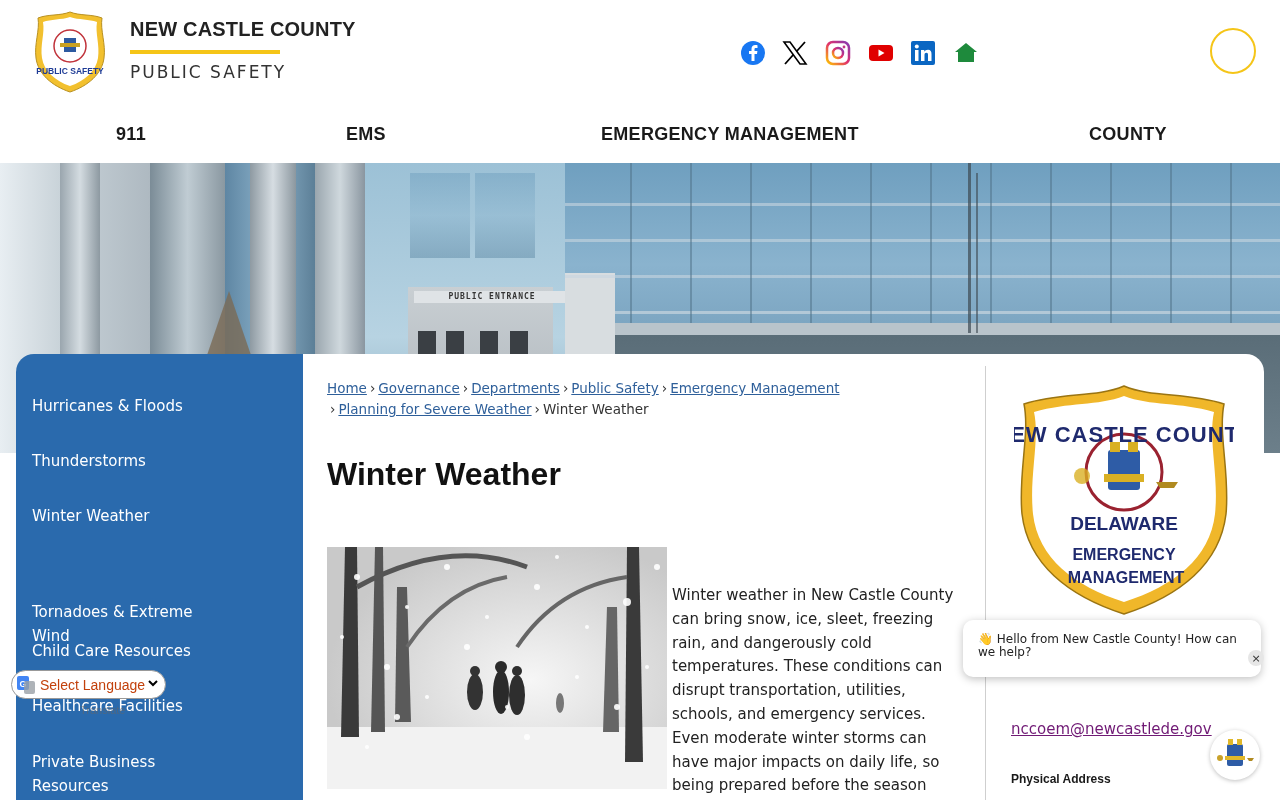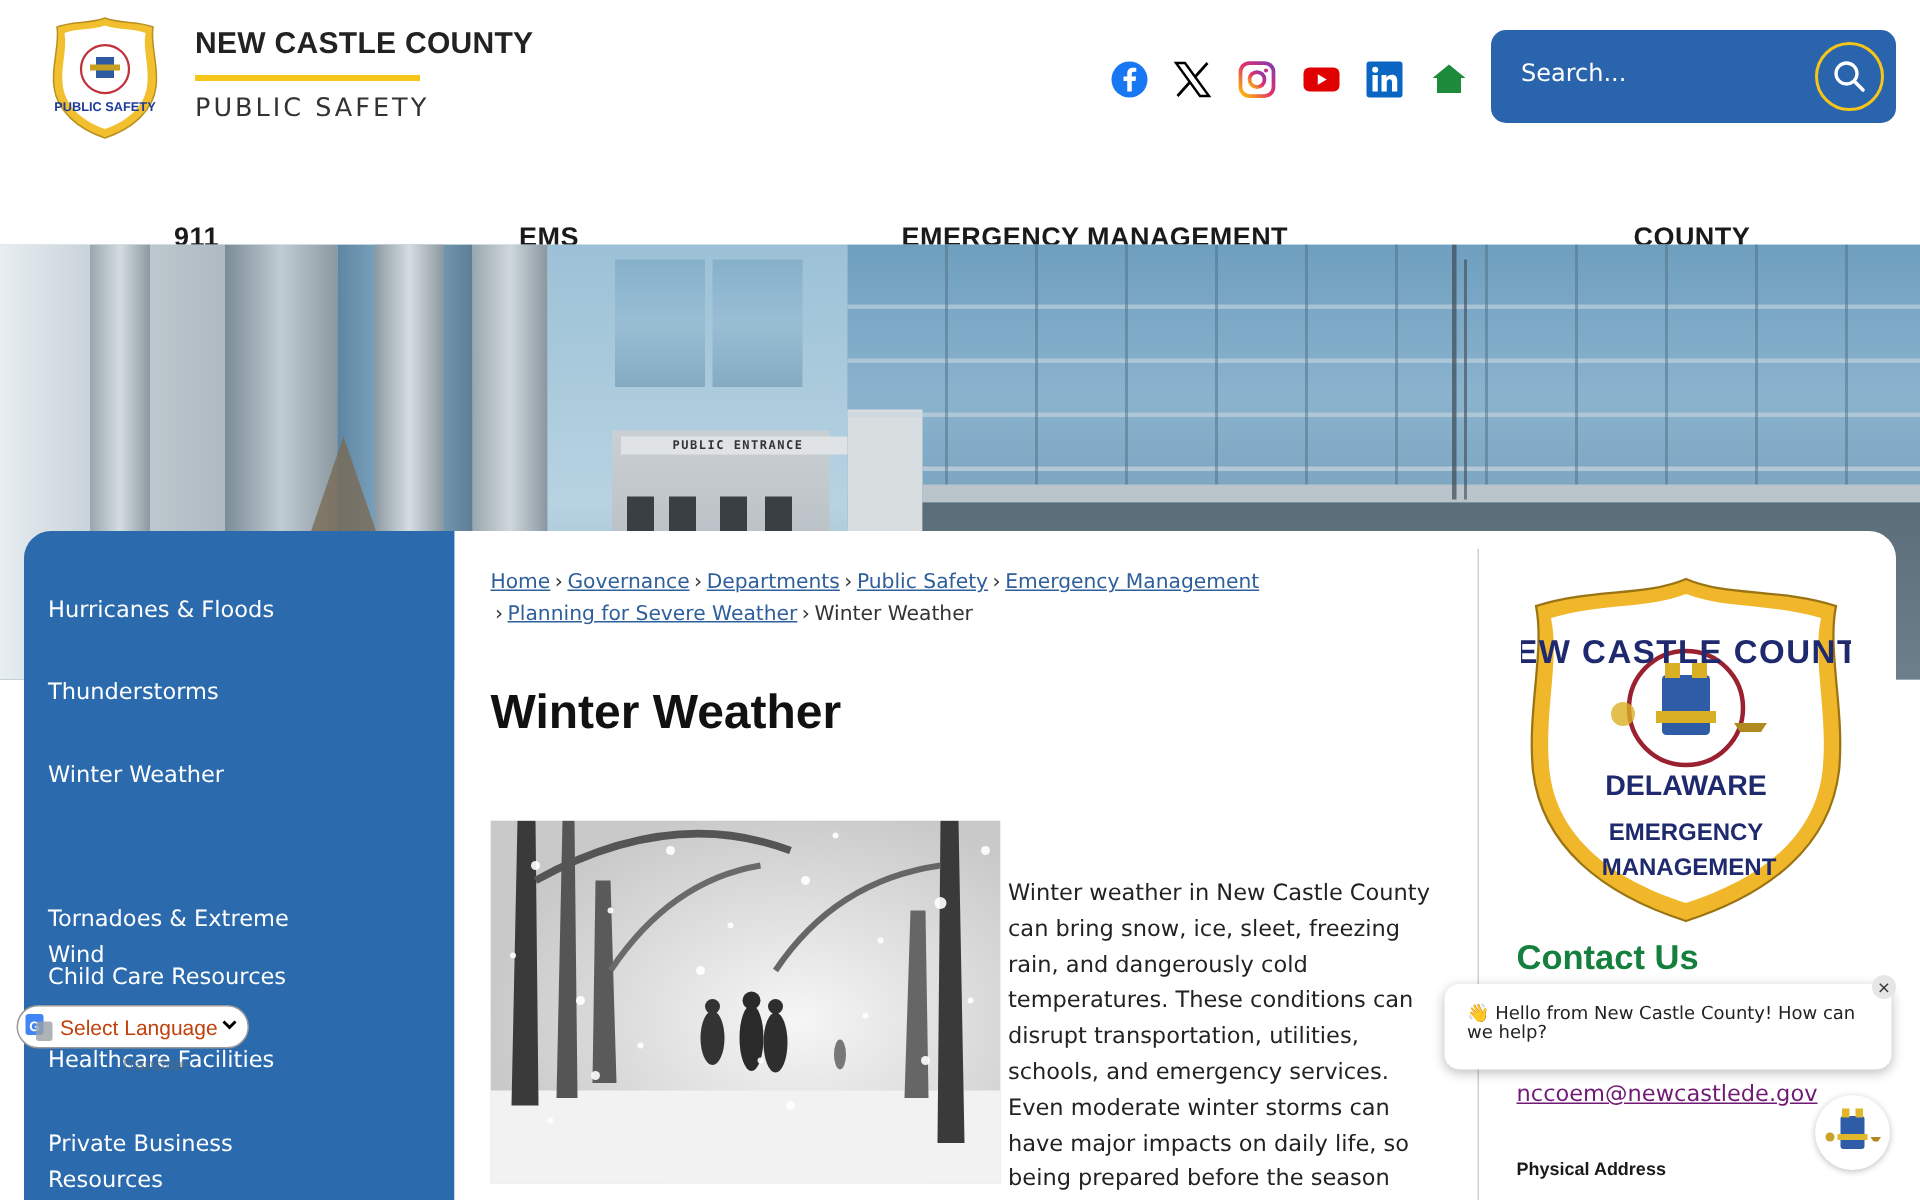--- a/index.html
+++ b/index.html
@@ -15,21 +15,21 @@
   .logo-sub { font-family: "DejaVu Sans", sans-serif; font-size: 17px; color: #333; letter-spacing: 2px; }
   .social-icon { position: absolute; width: 26px; height: 26px; display: block; cursor: pointer; }
 
   .search-box { position: absolute; left: 994px; top: 20px; width: 270px; height: 62px; background: #2a64ad; border-radius: 10px; }
   .search-input { position: absolute; left: 20px; top: 19px; width: 180px; background: transparent; border: none; outline: none; color: #fff; font-family: "DejaVu Sans", sans-serif; font-size: 16px; }
   .search-input::placeholder { color: #ffffff; opacity: 1; }
   .search-btn { position: absolute; left: 1210px; top: 28px; width: 46px; height: 46px; border: 2px solid #f5c518; border-radius: 50%; background: transparent; cursor: pointer; display: flex; align-items: center; justify-content: center; }
 
   
   .nav { position: absolute; left: 0; top: 104px; width: 1280px; height: 59px; background: #fff; }
-  .nav-item { position: absolute; top: 20px; font-family: "Liberation Sans", sans-serif; font-weight: 700; font-size: 18px; color: #1a1a1a; letter-spacing: 0.3px; cursor: pointer; margin-top: 24px; }
+  .nav-item { position: absolute; top: 20px; font-family: "Liberation Sans", sans-serif; font-weight: 700; font-size: 18px; color: #1a1a1a; letter-spacing: 0.3px; cursor: pointer; }
 
   
   .hero { position: absolute; left: 0; top: 163px; width: 1280px; height: 290px; overflow: hidden;
     background: linear-gradient(180deg, #b9d0de 0%, #8fb2c8 40%, #7ea4ba 75%, #6f8f9f 100%); }
   .hero .col { position: absolute; top: 0; height: 290px; }
   .hero .glass { position: absolute; background: linear-gradient(180deg, #6f9fbe 0%, #8db6cf 50%, #5f8aa6 100%); }
   .hero .hline { position: absolute; height: 3px; background: #c8d6df; }
   .hero .vline { position: absolute; width: 2px; background: #4e6f85; opacity: .5; }
 
   
@@ -45,21 +45,21 @@
   .snow-photo { position: absolute; left: 327px; top: 547px; width: 340px; height: 242px; overflow: hidden; background: #e8e8e8; }
   .body-text { position: absolute; left: 672px; top: 584px; width: 290px; font-family: "DejaVu Sans", sans-serif; font-size: 15px; color: #222; line-height: 23.8px; }
 
   .right-divider { position: absolute; left: 985px; top: 366px; width: 1px; height: 434px; background: #cfcfcf; }
   .em-badge { position: absolute; left: 1014px; top: 384px; width: 220px; height: 232px; }
   .contact-title { position: absolute; left: 1011px; top: 625px; font-family: "Liberation Sans", sans-serif; font-weight: 700; font-size: 23px; color: #15803d; }
   .contact-email { position: absolute; left: 1011px; top: 720px; font-family: "DejaVu Sans", sans-serif; font-size: 15px; color: #701a75; text-decoration: underline; cursor: pointer; }
   .addr-label { position: absolute; left: 1011px; top: 772px; font-family: "Liberation Sans", sans-serif; font-weight: 700; font-size: 12px; color: #1a1a1a; }
 
   
-  .chat-bubble { position: absolute; left: 963px; top: 656px; width: 298px; height: 57px; background: #fff; border-radius: 10px; box-shadow: 0 2px 8px rgba(0,0,0,0.25); }
+  .chat-bubble { position: absolute; left: 963px; top: 620px; width: 298px; height: 57px; background: #fff; border-radius: 10px; box-shadow: 0 2px 8px rgba(0,0,0,0.25); }
   .chat-text { position: absolute; left: 15px; top: 13px; width: 270px; font-family: "DejaVu Sans", sans-serif; font-size: 12px; color: #222; line-height: 13px; }
   .chat-close { position: absolute; left: 1248px; top: 650px; width: 16px; height: 16px; border-radius: 50%; background: #e6e6e6; font-size: 11px; color: #333; display: flex; align-items: center; justify-content: center; cursor: pointer; font-family: "DejaVu Sans", sans-serif; }
   .chat-launcher { position: absolute; left: 1210px; top: 730px; width: 50px; height: 50px; border-radius: 50%; background: #fff; box-shadow: 0 1px 4px rgba(0,0,0,0.25); cursor: pointer; overflow: hidden; }
 
   
   .lang-select { position: absolute; left: 11px; top: 670px; width: 155px; height: 29px; background: #fff; border: 1px solid #999; border-radius: 15px; display: flex; align-items: center; cursor: pointer; }
   .lang-label { font-family: "Liberation Sans", sans-serif; font-size: 14px; color: #c2410c; margin-left: 4px; }
   .lang-chevron { position: absolute; right: 6px; top: 6px; font-size: 12px; }
   .translate-credit { position: absolute; left: 80px; top: 704px; font-family: "Liberation Sans", sans-serif; font-size: 11px; color: #666; opacity: .6; }
 </style>
@@ -108,23 +108,20 @@
   <svg class="social-icon" style="left:910px;top:40px;" viewBox="0 0 26 26">
     <rect x="1" y="1" width="24" height="24" rx="2" fill="#0a66c2"></rect>
     <rect x="5" y="10" width="3.5" height="11" fill="#fff"></rect>
     <circle cx="6.8" cy="6.5" r="2" fill="#fff"></circle>
     <path d="M11 10 H14.3 V11.8 C15 10.6 16.2 9.8 18 9.8 C20.6 9.8 21.5 11.5 21.5 14 V21 H18 V14.8 C18 13.5 17.6 12.8 16.5 12.8 C15.2 12.8 14.5 13.7 14.5 15 V21 H11 Z" fill="#fff"></path>
   </svg>
   <svg class="social-icon" style="left:953px;top:40px;" viewBox="0 0 26 26">
     <path d="M13 3 L24 12 H21 V22 H5 V12 H2 Z" fill="#1e8a3c"></path>
   </svg>
 
-  <div class="search-box">
-    <input class="search-input" type="text" placeholder="Search..." style="">
-  </div>
   <div class="search-btn">
     <svg width="24" height="24" viewBox="0 0 24 24">
       <circle cx="10" cy="10" r="7" fill="none" stroke="#fff" stroke-width="2.2"></circle>
       <path d="M15.2 15.2 L21 21" stroke="#fff" stroke-width="2.4" stroke-linecap="round"></path>
     </svg>
   </div>
 </div>
 
 <div class="nav">
   <div class="nav-item" style="left:116px;">911</div>

